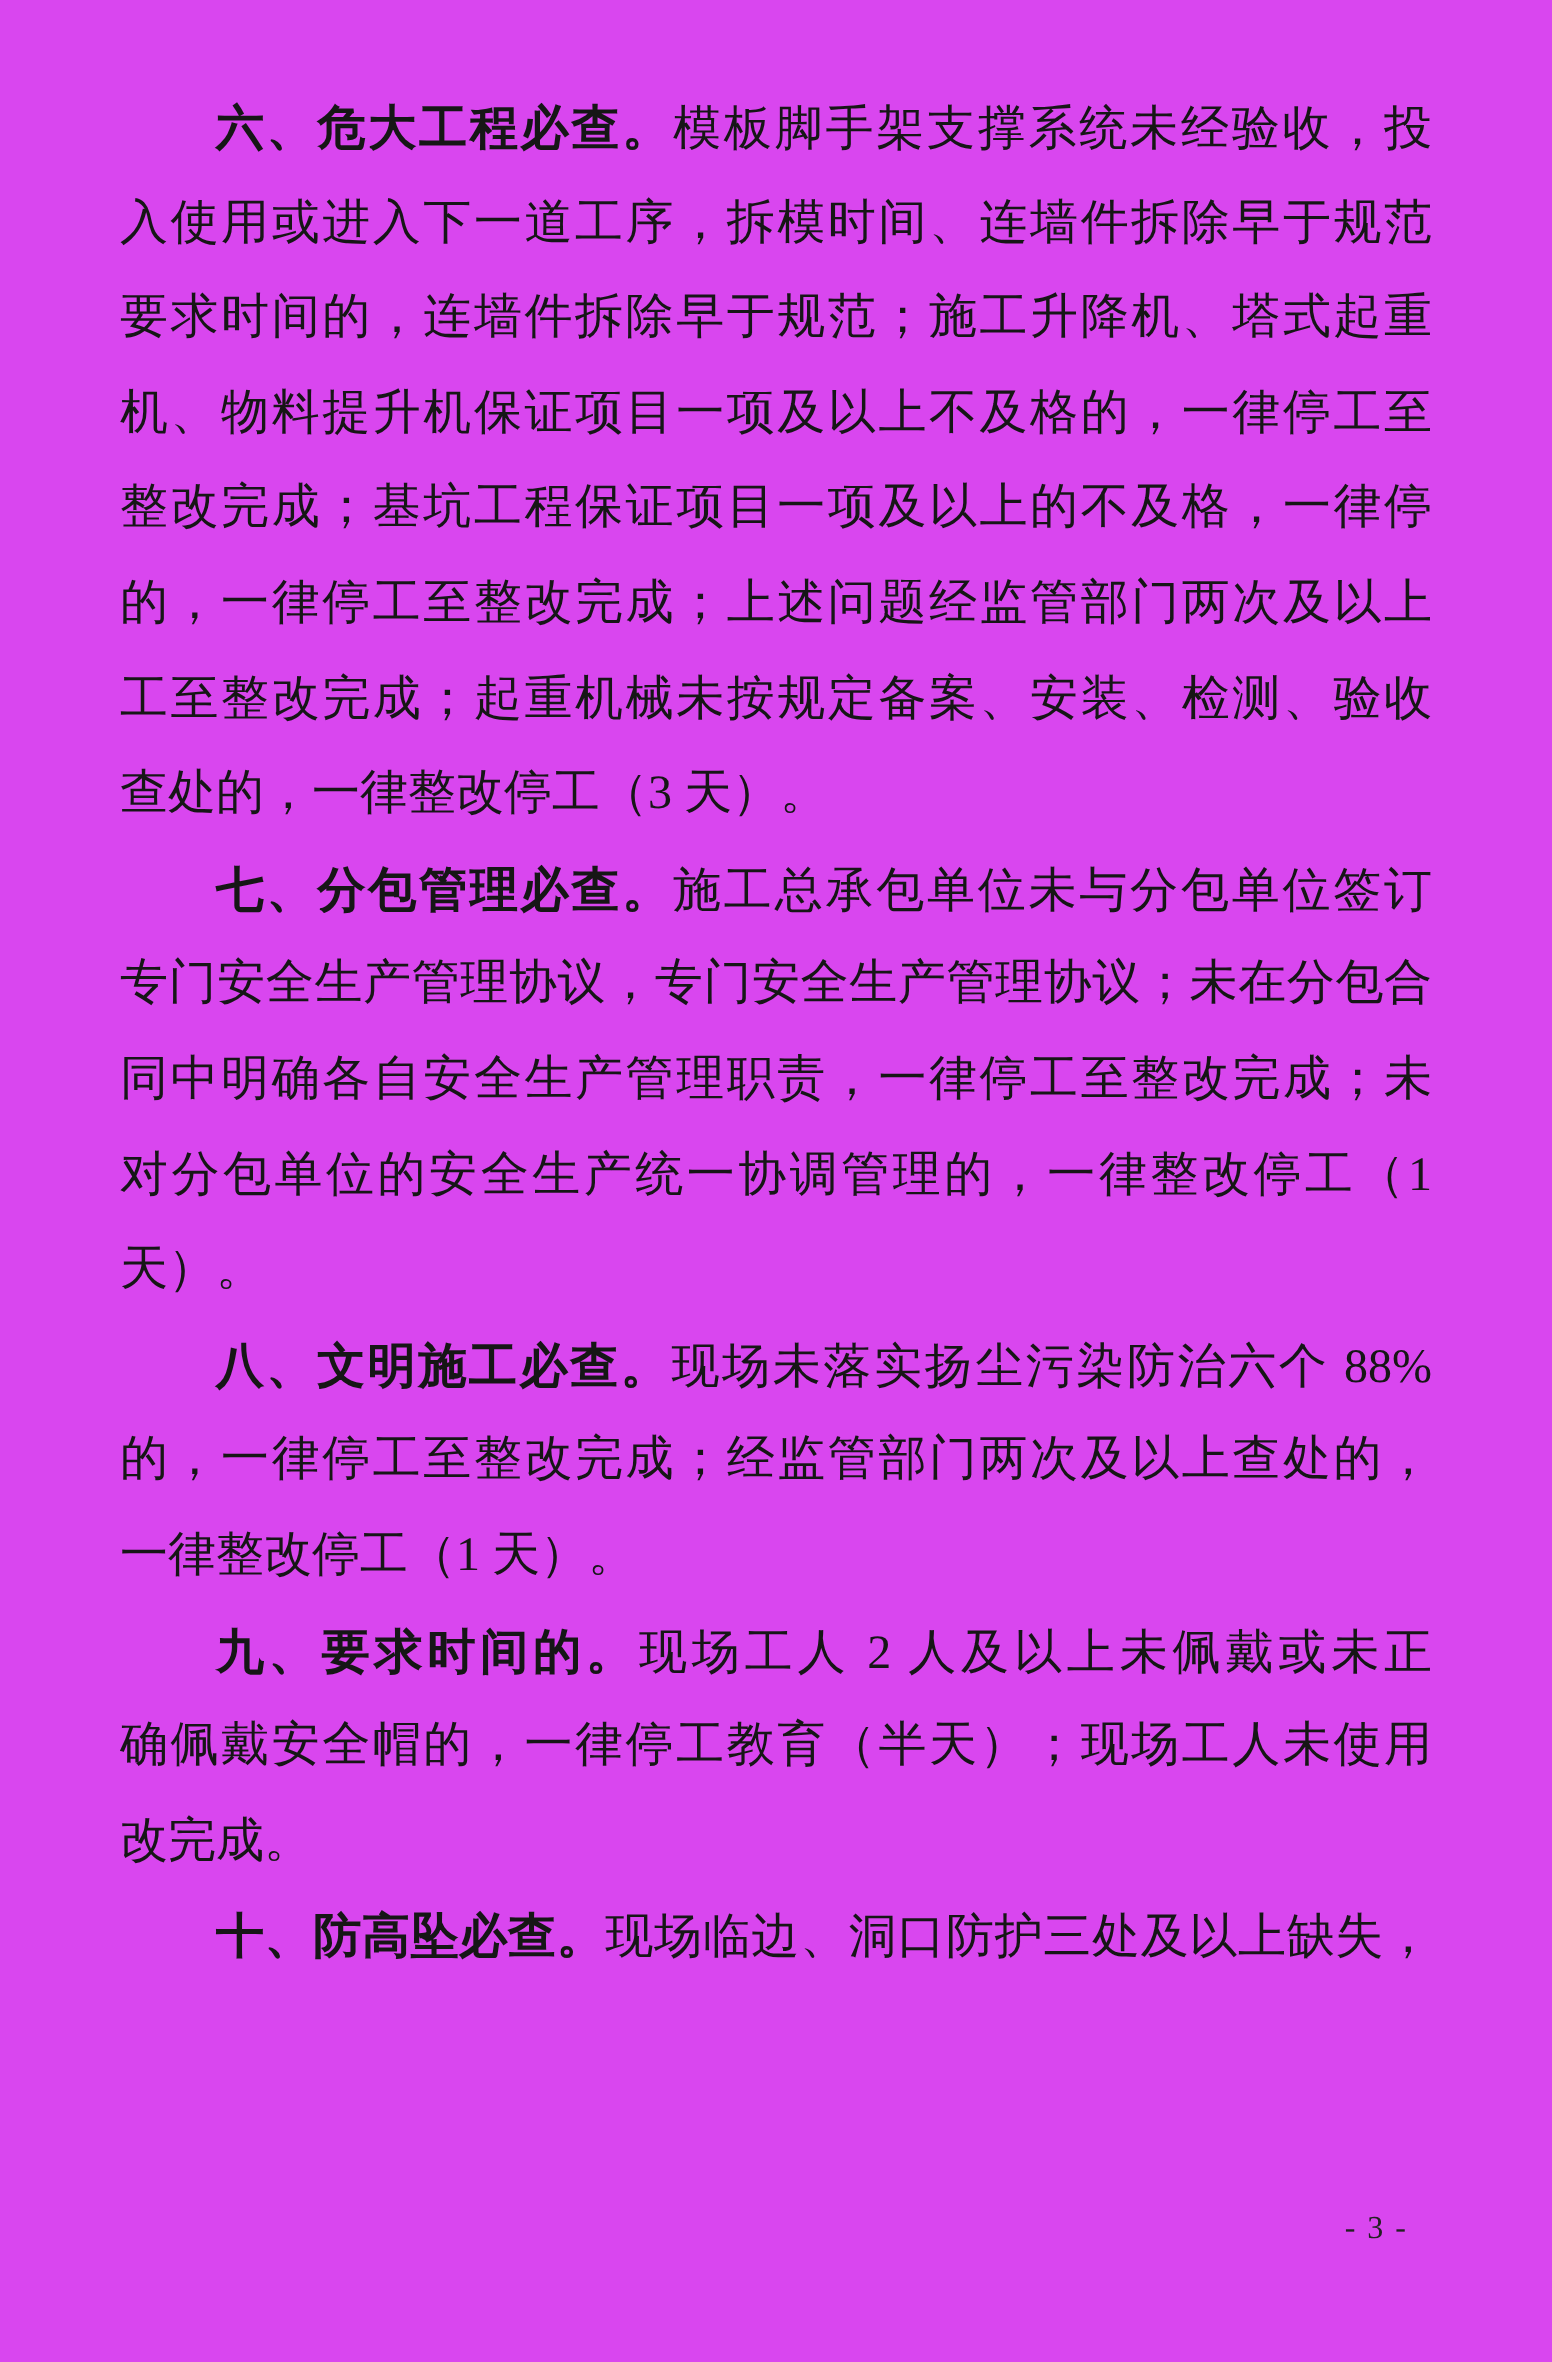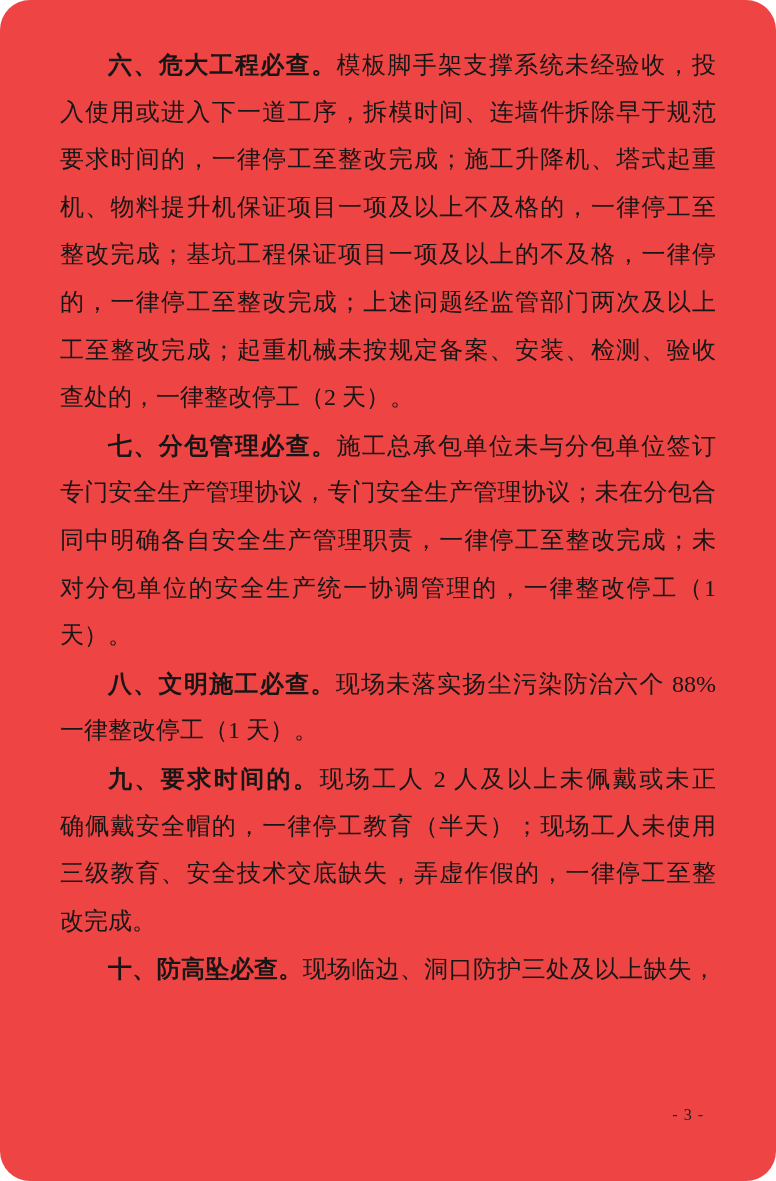--- a/index.html
+++ b/index.html
@@ -2,24 +2,23 @@
 <html><head>
 <meta charset="utf-8">
 <style>
   * { box-sizing: border-box; }
   html, body { margin: 0; padding: 0; background: #ffffff; }
 
   .page {
     position: relative;
     width: 776px;
     height: 1181px;
-    background: #ef4444;
+    background: #d946ef;
     color: #161616;
     overflow: hidden;
-    border-radius: 30px;
   }
 
   .text-block {
     position: absolute;
     left: 60px;
     top: 41px;
     width: 656px;
     font-family: "Liberation Serif", "DejaVu Serif", serif;
     font-size: 24px;
   }
@@ -58,42 +57,42 @@
   }
 </style>
 </head>
 <body>
 
 <div class="page">
   <div class="text-block">
       <div class="para">
         <div class="line first"><span class="heading">六、危大工程必查。</span><span>模板脚手架支撑系统未经验收，投</span></div>
         <div class="line">入使用或进入下一道工序，拆模时间、连墙件拆除早于规范</div>
-        <div class="line">要求时间的，一律停工至整改完成；施工升降机、塔式起重</div>
+        <div class="line">要求时间的，连墙件拆除早于规范；施工升降机、塔式起重</div>
         <div class="line">机、物料提升机保证项目一项及以上不及格的，一律停工至</div>
         <div class="line">整改完成；基坑工程保证项目一项及以上的不及格，一律停</div>
         <div class="line">的，一律停工至整改完成；上述问题经监管部门两次及以上</div>
         <div class="line">工至整改完成；起重机械未按规定备案、安装、检测、验收</div>
-        <div class="line lastline">查处的，一律整改停工（2 天）。</div>
+        <div class="line lastline">查处的，一律整改停工（3 天）。</div>
       </div>
       <div class="para">
         <div class="line first"><span class="heading">七、分包管理必查。</span><span>施工总承包单位未与分包单位签订</span></div>
         <div class="line">专门安全生产管理协议，专门安全生产管理协议；未在分包合</div>
         <div class="line">同中明确各自安全生产管理职责，一律停工至整改完成；未</div>
         <div class="line">对分包单位的安全生产统一协调管理的，一律整改停工（1</div>
         <div class="line lastline">天）。</div>
       </div>
       <div class="para">
         <div class="line first"><span class="heading">八、文明施工必查。</span><span>现场未落实扬尘污染防治六个 88%</span></div>
+        <div class="line">的，一律停工至整改完成；经监管部门两次及以上查处的，</div>
         <div class="line lastline">一律整改停工（1 天）。</div>
       </div>
       <div class="para">
         <div class="line first"><span class="heading">九、要求时间的。</span><span>现场工人 2 人及以上未佩戴或未正</span></div>
         <div class="line">确佩戴安全帽的，一律停工教育（半天）；现场工人未使用</div>
-        <div class="line">三级教育、安全技术交底缺失，弄虚作假的，一律停工至整</div>
         <div class="line lastline">改完成。</div>
       </div>
       <div class="para">
         <div class="line first"><span class="heading">十、防高坠必查。</span><span>现场临边、洞口防护三处及以上缺失，</span></div>
       </div>
     </div>
   <div class="page-number">- 3 -</div>
 </div>
 
 </body></html>

